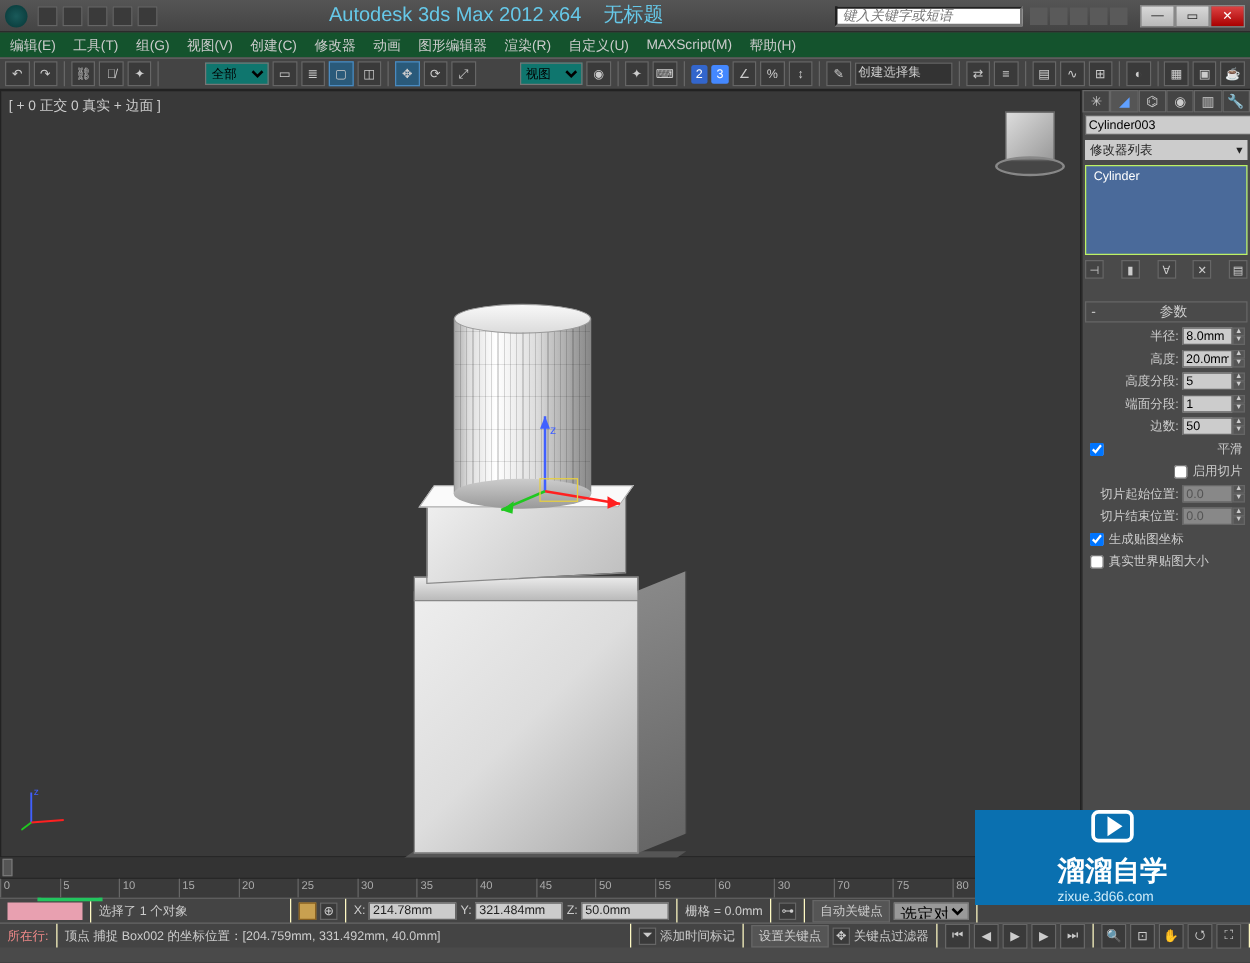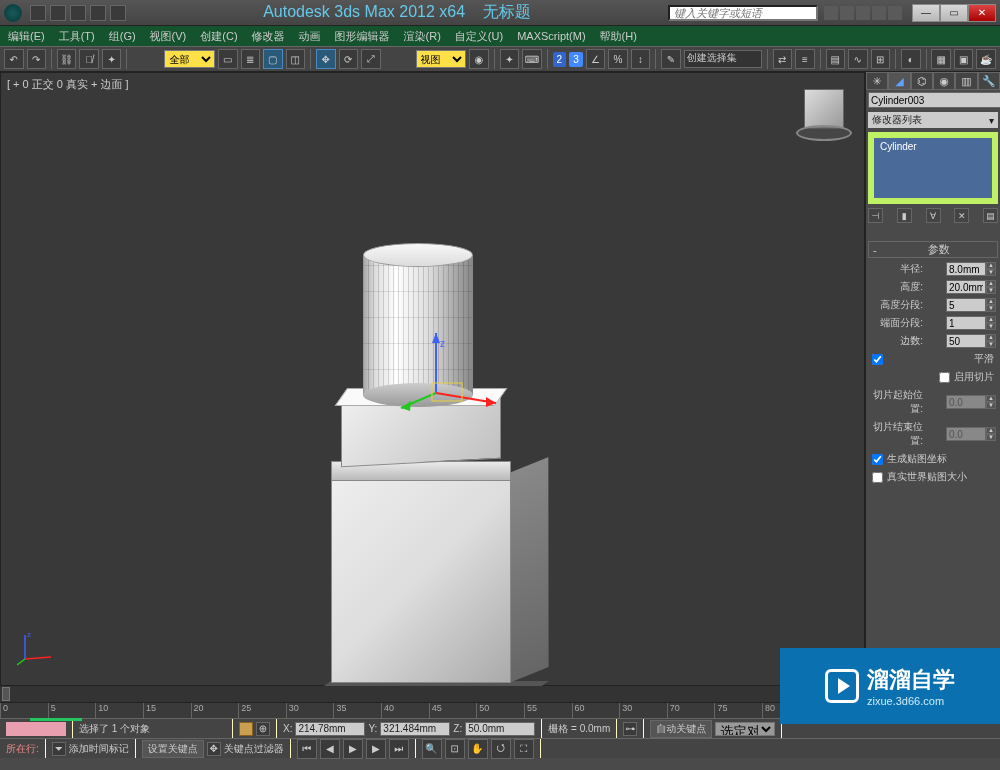--- a/index.html
+++ b/index.html
@@ -20,21 +20,21 @@
 
 
 .menubar { height:20px; background:#14532d; display:flex; align-items:center; padding:0 8px; gap:14px; }
 .menubar span { color:#ccc; cursor:pointer; }
 
 
 .toolbar { height:26px; background:#444; border-top:1px solid #666; border-bottom:1px solid #222; display:flex; align-items:center; padding:0 4px; gap:3px; }
 .tool-btn { width:20px; height:20px; background:#3a3a3a; border:1px solid #666; display:inline-flex; align-items:center; justify-content:center; font-size:10px; }
 .tool-btn.sel { background:#2a5a7a; border-color:#4a8ac0; }
 .tool-sep { width:1px; height:20px; background:#666; margin:0 2px; }
-.tool-dd { width:52px; height:18px; background:#fde047; font-size:10px;margin-left:32px; }
+.tool-dd { width:52px; height:18px; background:#0f766e; font-size:10px;margin-left:32px; }
 .tool-dd-dark { width:80px; height:18px; background:#333; border:1px solid #666; font-size:10px; color:#ccc; padding:0 2px; }
 .blue-word { padding:2px 4px; background:#4488ff; color:#fff; font-size:10px; border-radius:2px; }
 
 
 .workspace { display:flex; height:614px; }
 .viewport { flex:1; background:#393939; position:relative; border:1px solid #222; }
 .vp-label { position:absolute; top:4px; left:6px; color:#ccc; font-size:11px; }
 
 
 .obj-group { position:absolute; left:320px; top:170px; }
@@ -64,28 +64,28 @@
 
 .cmd-panel { width:135px; background:#4a4a4a; border-left:1px solid #222; display:flex; flex-direction:column; }
 .cmd-tabs { height:18px; display:flex; background:#333; }
 .cmd-tabs span { flex:1; height:18px; background:#444; border:1px solid #666; display:flex; align-items:center; justify-content:center; }
 .cmd-tabs span.act { background:#555; }
 .obj-name { display:flex; margin:2px; }
 .obj-name input { flex:1; height:16px; background:#ccc; border:1px solid #666; font-size:10px; padding:0 2px; }
 .mod-dd { margin:2px; height:16px; background:#ccc; display:flex; align-items:center; justify-content:space-between; padding:0 4px; font-size:10px; color:#222; }
 .btn-grid { display:grid; grid-template-columns:1fr 1fr; gap:1px; margin:2px; }
 .btn-grid button { height:17px; background:#555; border:1px solid #666; color:#ccc; font-size:10px; }
-.mod-stack { margin:2px; height:72px; background:#4a6a9a; border:6px solid #bef264; padding:2px; }
+.mod-stack { margin:2px; height:72px; background:#4a6a9a; border:1px solid #bef264; padding:2px; }
 .mod-stack-item { background:#4a6a9a; color:#fff; font-size:10px; padding:1px 4px; }
 .stack-btns { display:flex; gap:2px; margin:2px; justify-content:space-between; }
 .stack-btns span { width:15px; height:15px; background:#444; border:1px solid #666; display:inline-flex; align-items:center; justify-content:center; font-size:9px; }
 .rollout-head { margin:6px 2px 2px; background:#4a4a4a; text-align:center; border:1px solid #666; display:flex; align-items:center; }
 .rollout-head .minus { padding:0 4px; }
 .rollout-head .rt { flex:1; }
-.param-row { display:flex; align-items:center; margin:2px 4px; font-size:10px;gap:20px; }
+.param-row { display:flex; align-items:center; margin:2px 4px; font-size:10px; }
 .param-row .lbl { flex:1; text-align:right; padding-right:3px; }
 .spinner { display:flex; }
 .spinner input { width:40px; height:14px; background:#ccc; border:1px solid #666; font-size:10px; padding:0 2px; }
 .spinner .arrows { width:10px; display:flex; flex-direction:column; }
 .spinner .arrows span { height:7px; background:#555; border:1px solid #666; font-size:6px; line-height:5px; text-align:center; }
 .chk-row { display:flex; align-items:center; margin:2px 6px; gap:4px; font-size:10px; }
 .chk-row input { width:11px; height:11px; }
 
 
 .timeline { height:16px; background:#333; display:flex; align-items:center; position:relative; }
@@ -98,21 +98,21 @@
 .statusbar { height:20px; background:#444; display:flex; align-items:center; border-top:1px solid #666; font-size:10px; }
 .statusbar.b2 { height:20px; }
 .status-seg { padding:0 6px; border-right:1px solid #fef9c3; display:flex; align-items:center; height:100%; gap:3px; }
 .coord-in { width:70px; height:14px; background:#ccc; border:1px solid #666; color:#222; font-size:10px; padding:0 2px; }
 .lock-btn { width:14px; height:14px; background:#c8a050; border:1px solid #886020; }
 .pink-seg { width:60px; height:14px; background:#e8a0b0; }
 .btn-dark { padding:1px 5px; background:#555; border:1px solid #666; color:#ccc; font-size:10px; }
 .dropdown-gray { width:60px; height:14px; background:#999; }
 
 
-.watermark { position:absolute; right:0; bottom:46px; width:220px; height:76px; background:#0a70b0; display:flex; align-items:center; justify-content:center; gap:8px; }
+.watermark { position:absolute; right:0; bottom:46px; width:220px; height:76px; background:#0a70b0; display:flex; align-items:center; justify-content:center; gap:8px;flex-direction:column; }
 .watermark .play { width:34px; height:34px; border:3px solid #fff; border-radius:6px; display:flex; align-items:center; justify-content:center; }
 .watermark .play::after { content:""; border-left:12px solid #fff; border-top:8px solid transparent; border-bottom:8px solid transparent; margin-left:3px; }
 .watermark .txt1 { color:#fff; font-size:22px; font-weight:bold; }
 .watermark .txt2 { color:#cceaf8; font-size:11px; }
 </style>
 </head>
 <body>
 
 <div class="titlebar">
   <div class="app-icon"></div>
@@ -426,20 +426,21 @@
   <div class="status-seg">
     <span class="btn-dark">自动关键点</span>
     <select class="dropdown-gray"><option>选定对象</option></select>
   </div>
 </div>
 
 <div class="statusbar b2">
   <div class="status-seg">
       <span style="color:#e88">所在行:</span>
     </div>
+  <div class="status-seg" style="flex:1">顶点 捕捉 Box002 的坐标位置：[204.759mm, 331.492mm, 40.0mm]</div>
   <div class="status-seg">
       <span class="tool-btn" style="width:14px;height:14px">⏷</span>
       <span>添加时间标记</span>
     </div>
   <div class="status-seg">
     <span class="btn-dark">设置关键点</span>
     <span class="tool-btn" style="width:14px;height:14px">✥</span>
     <span>关键点过滤器</span>
   </div>
   <div class="status-seg">

